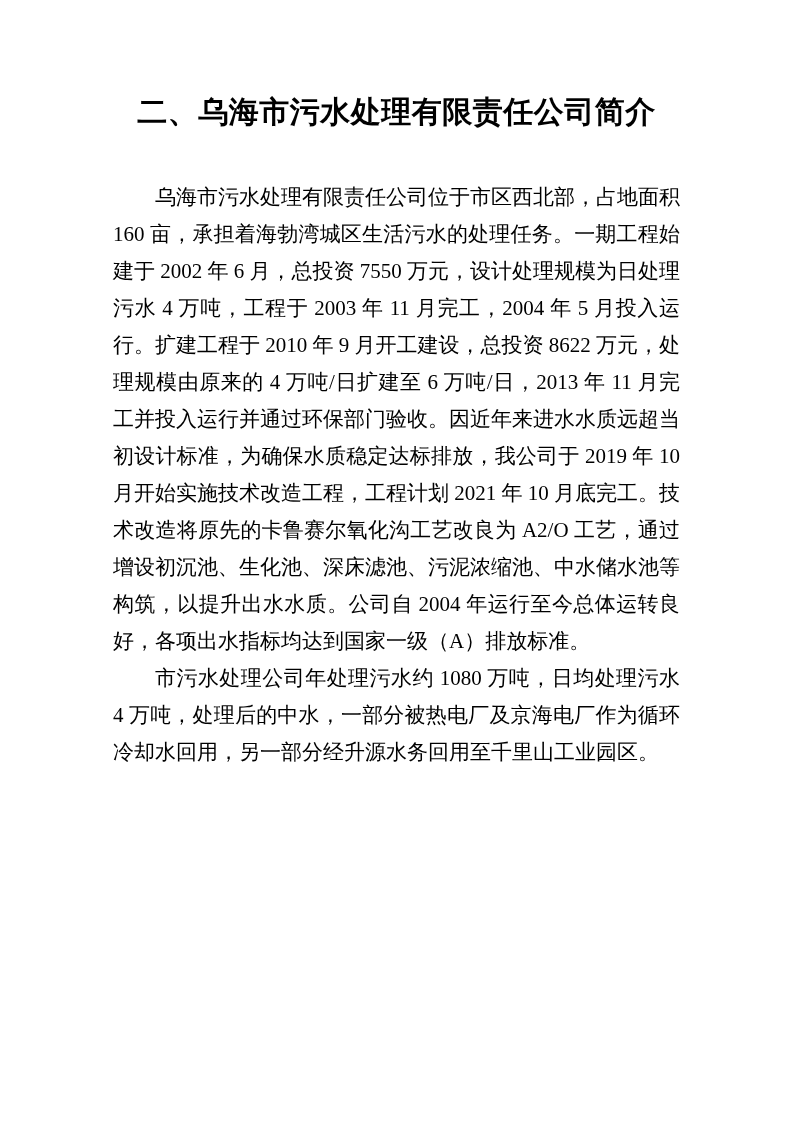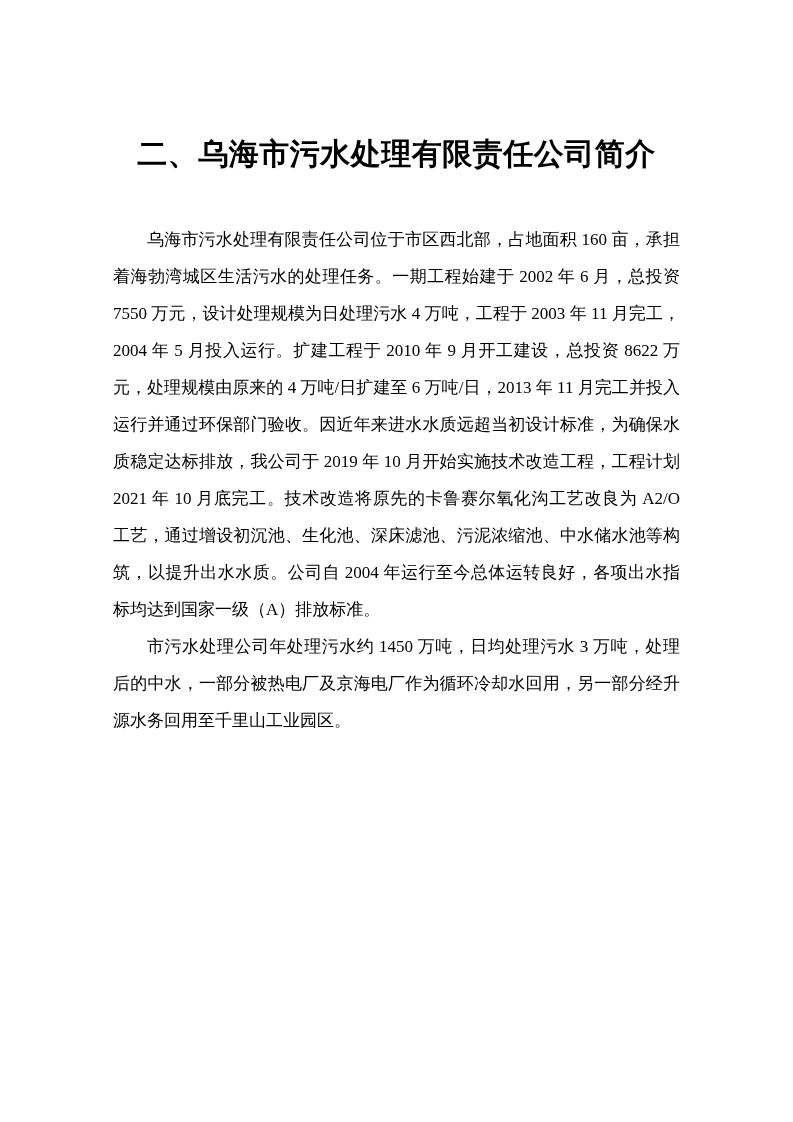--- a/index.html
+++ b/index.html
@@ -10,48 +10,48 @@
   .page {
     position: relative;
     width: 793px;
     height: 1122px;
     background: #ffffff;
     overflow: hidden;
     color: #000000;
     font-family: "Liberation Serif", "DejaVu Serif", serif;
   }
   .doc-title {
-    margin: 14px;
-    padding-top: 118px;
+    margin: 0;
+    padding-top: 90px;
     height: 44px;
     line-height: 44px;
     text-align: center;
     font-size: 30px;
     font-weight: 700;
     letter-spacing: 0.5px;
     color: #000000;
     font-family: "Liberation Serif", "DejaVu Serif", serif;
   }
   .doc-body {
     width: 567px;
     margin: 45px auto 0 auto;
-    font-size: 17px;
+    font-size: 21px;
     line-height: 37px;
     text-align: justify;
     text-justify: inter-ideograph;
     color: #000000;
   }
   .doc-body p {
     margin: 0;
     padding: 0;
     text-indent: 2em;
   }
 </style>
 </head>
 <body>
 
 <div class="page">
   <h1 class="doc-title">二、乌海市污水处理有限责任公司简介</h1>
   <div class="doc-body">
     <p>乌海市污水处理有限责任公司位于市区西北部，占地面积 160 亩，承担着海勃湾城区生活污水的处理任务。一期工程始建于 2002 年 6 月，总投资 7550 万元，设计处理规模为日处理污水 4 万吨，工程于 2003 年 11 月完工，2004 年 5 月投入运行。扩建工程于 2010 年 9 月开工建设，总投资 8622 万元，处理规模由原来的 4 万吨/日扩建至 6 万吨/日，2013 年 11 月完工并投入运行并通过环保部门验收。因近年来进水水质远超当初设计标准，为确保水质稳定达标排放，我公司于 2019 年 10 月开始实施技术改造工程，工程计划 2021 年 10 月底完工。技术改造将原先的卡鲁赛尔氧化沟工艺改良为 A2/O 工艺，通过增设初沉池、生化池、深床滤池、污泥浓缩池、中水储水池等构筑，以提升出水水质。公司自 2004 年运行至今总体运转良好，各项出水指标均达到国家一级（A）排放标准。</p>
-    <p>市污水处理公司年处理污水约 1450 万吨，日均处理污水 3 万吨，处理后的中水，一部分被热电厂及京海电厂作为循环冷却水回用，另一部分经升源水务回用至千里山工业园区。</p>
+    <p>市污水处理公司年处理污水约 1080 万吨，日均处理污水 4 万吨，处理后的中水，一部分被热电厂及京海电厂作为循环冷却水回用，另一部分经升源水务回用至千里山工业园区。</p>
   </div>
 </div>
 
 </body></html>

